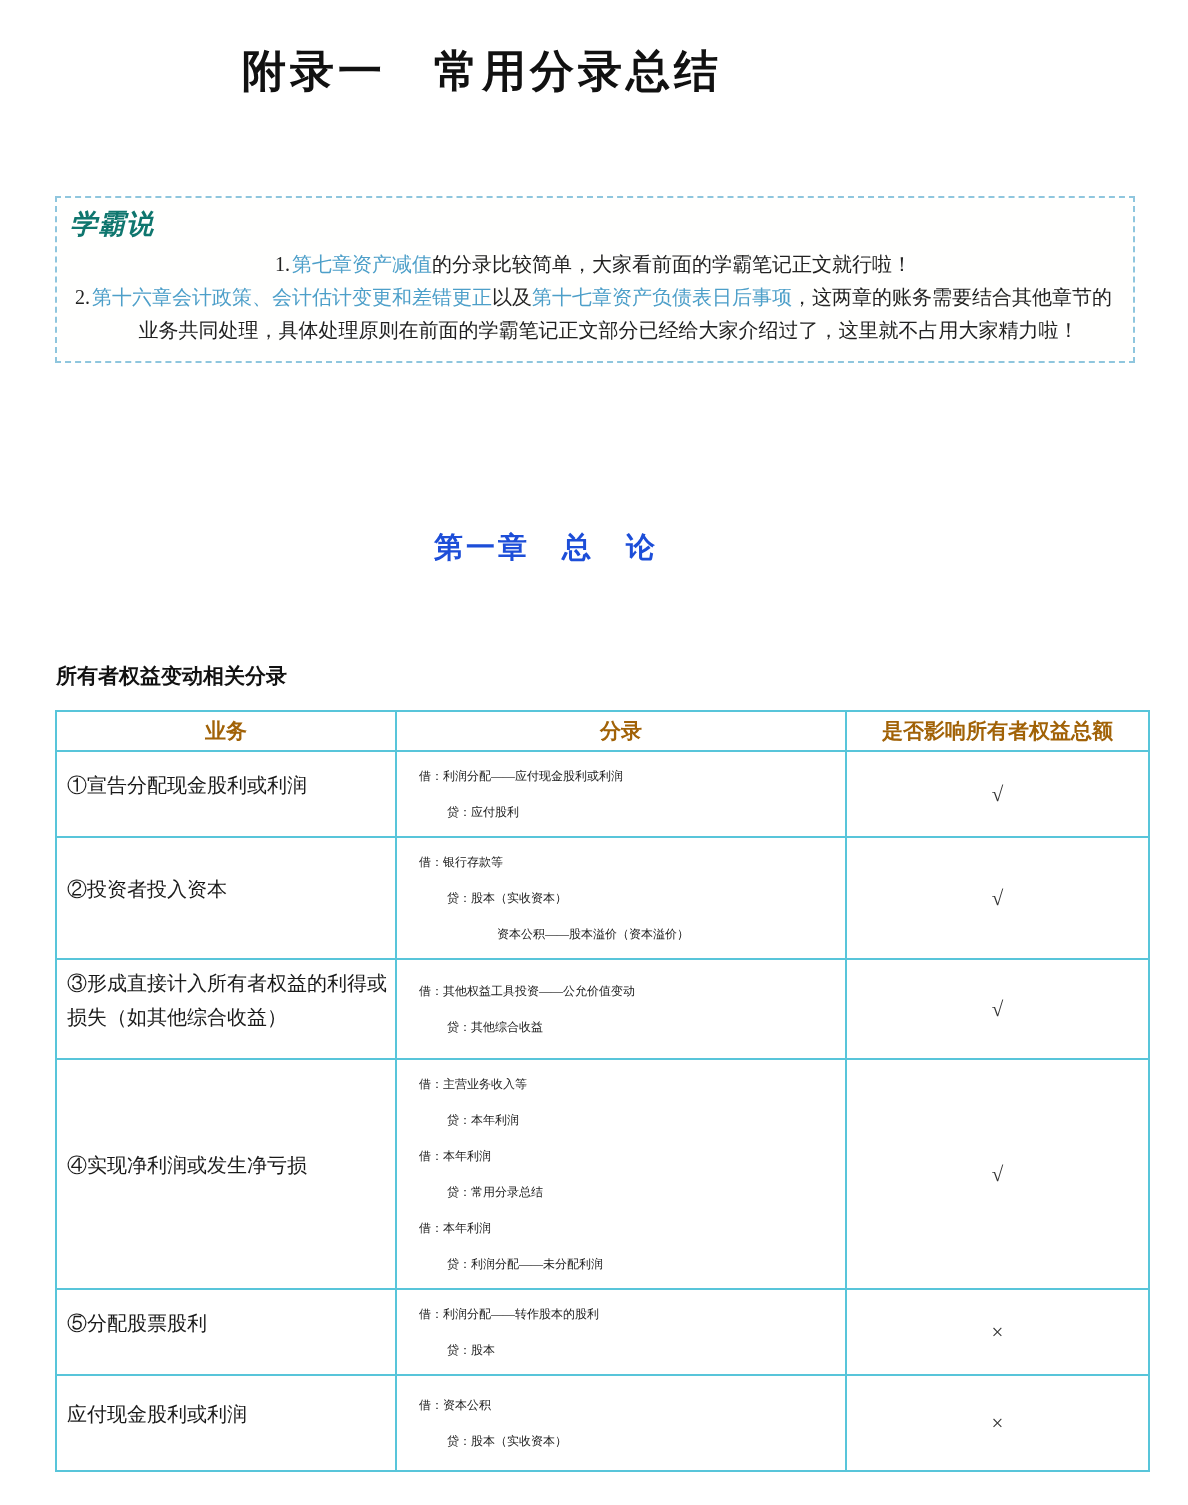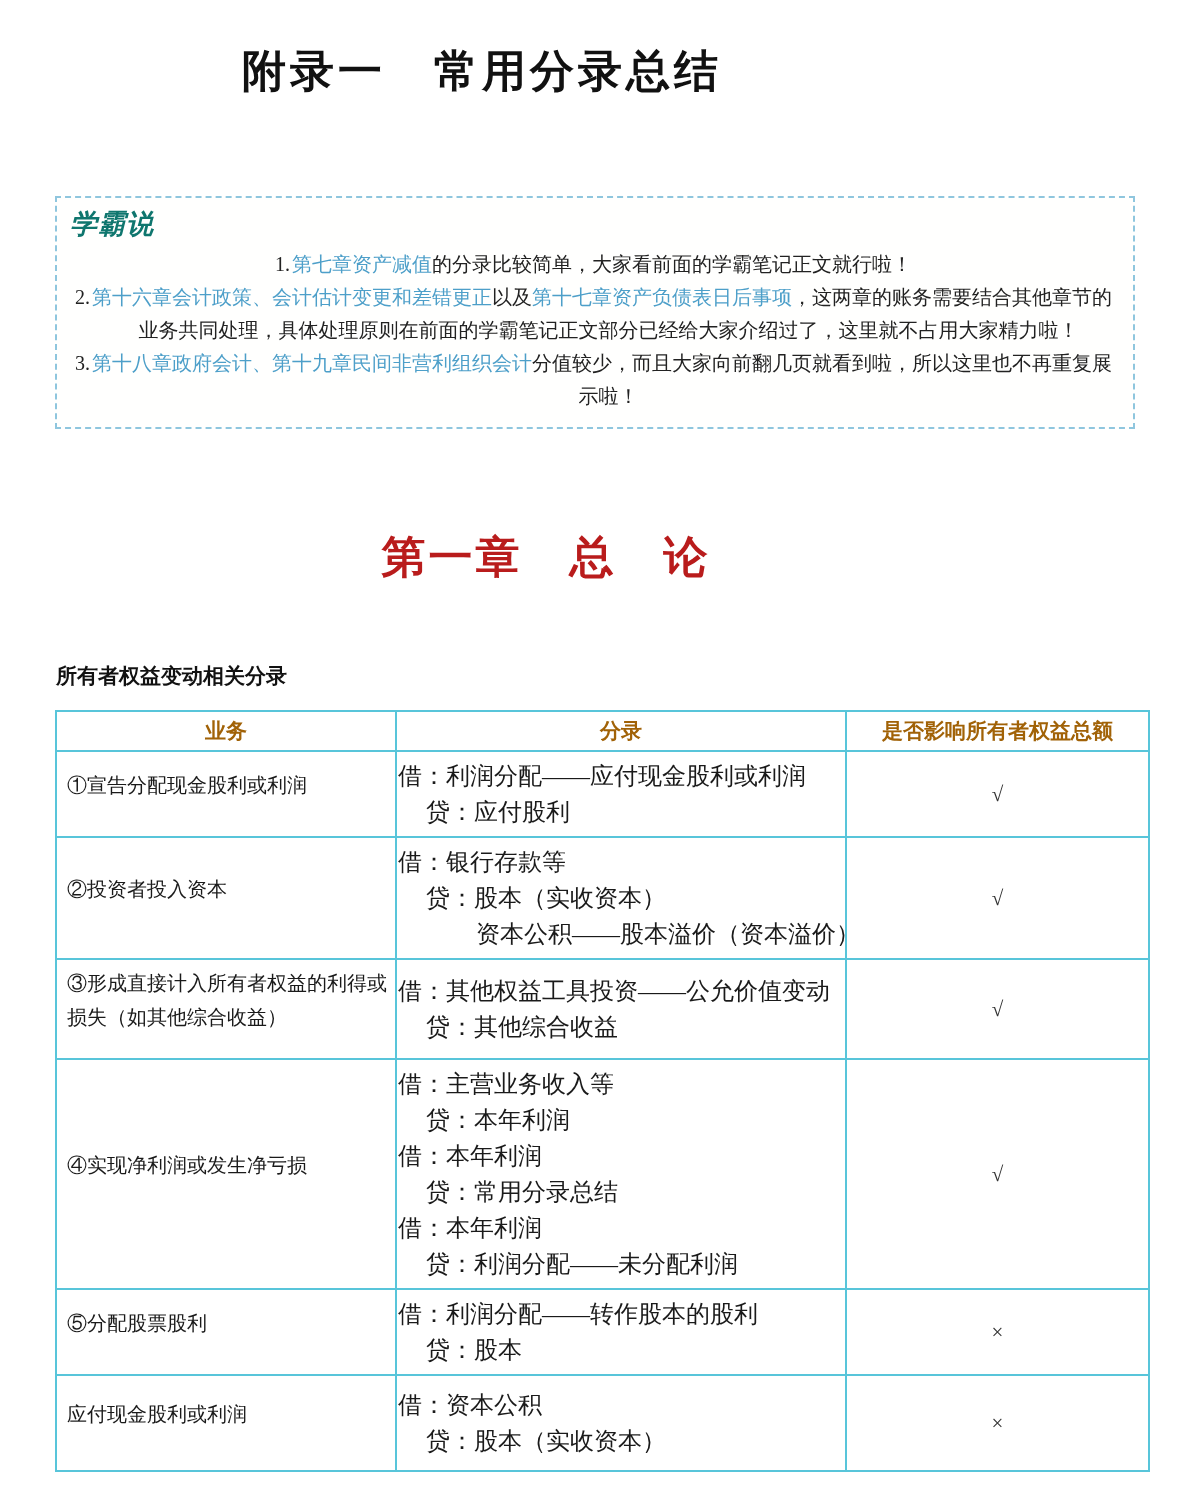--- a/index.html
+++ b/index.html
@@ -40,22 +40,22 @@
     text-align:center;
   }
   .item-num{padding-right:2px;}
   .seg{color:#222;}
   .seg.link{}
   
   .chapter-title{
     position:absolute;top:528px;left:0;width:1092px;
     text-align:center;
     font-family:"Liberation Sans","DejaVu Sans",sans-serif;
-    font-weight:900;font-size:44px;letter-spacing:3px;
-    color:#b91c1c;
+    font-weight:900;font-size:29px;letter-spacing:3px;
+    color:#1d4ed8;
   }
   
   .table-heading{
     position:absolute;left:56px;top:662px;
     font-family:"Liberation Sans","DejaVu Sans",sans-serif;
     font-weight:700;font-size:21px;color:#111;
   }
   table.entries{
     position:absolute;left:55px;top:710px;
     width:1093px;
@@ -71,22 +71,22 @@
     text-align:center;padding:5px 2px;
     color:#a16207;
   }
   col.c1{width:340px;} col.c2{width:450px;} col.c3{width:303px;}
   td.business{
     font-size:20px;line-height:34px;
     padding:6px 8px 24px 10px;
     vertical-align:middle;text-align:left;
   }
   td.journal{
-    font-size:24px;
-    padding:6px 6px 6px 1px;
+    font-size:12px;
+    padding:6px 6px 6px 22px;
     vertical-align:middle;text-align:left;
   }
   td.journal .entry-line{line-height:36px;white-space:nowrap;}
   .indent-0{margin-left:0;}
   .indent-1{margin-left:28px;}
   .indent-2{margin-left:78px;}
   td.affects{
     text-align:center;vertical-align:middle;
     font-size:21px;color:#333;
   }
@@ -94,21 +94,20 @@
 </head>
 <body>
 
 <div class="page-title">附录一　常用分录总结</div>
 
 <div class="callout">
   <div class="callout-title" style="color: #0f766e;">学霸说</div>
   <ol class="callout-list">
       <li class="callout-item"><span class="item-num">1.</span><span class="seg link" style="color: rgb(77, 159, 201);">第七章资产减值</span><span class="seg">的分录比较简单，大家看前面的学霸笔记正文就行啦！</span></li>
       <li class="callout-item"><span class="item-num">2.</span><span class="seg link" style="color: rgb(77, 159, 201);">第十六章会计政策、会计估计变更和差错更正</span><span class="seg">以及</span><span class="seg link" style="color: rgb(77, 159, 201);">第十七章资产负债表日后事项</span><span class="seg">，这两章的账务需要结合其他章节的业务共同处理，具体处理原则在前面的学霸笔记正文部分已经给大家介绍过了，这里就不占用大家精力啦！</span></li>
-      <li class="callout-item"><span class="item-num">3.</span><span class="seg link" style="color: rgb(77, 159, 201);">第十八章政府会计、第十九章民间非营利组织会计</span><span class="seg">分值较少，而且大家向前翻几页就看到啦，所以这里也不再重复展示啦！</span></li>
     </ol>
 </div>
 
 <div class="chapter-title">第一章　总　论</div>
 
 <div class="table-heading">所有者权益变动相关分录</div>
 
 <table class="entries">
   <colgroup>
       <col class="c1">

